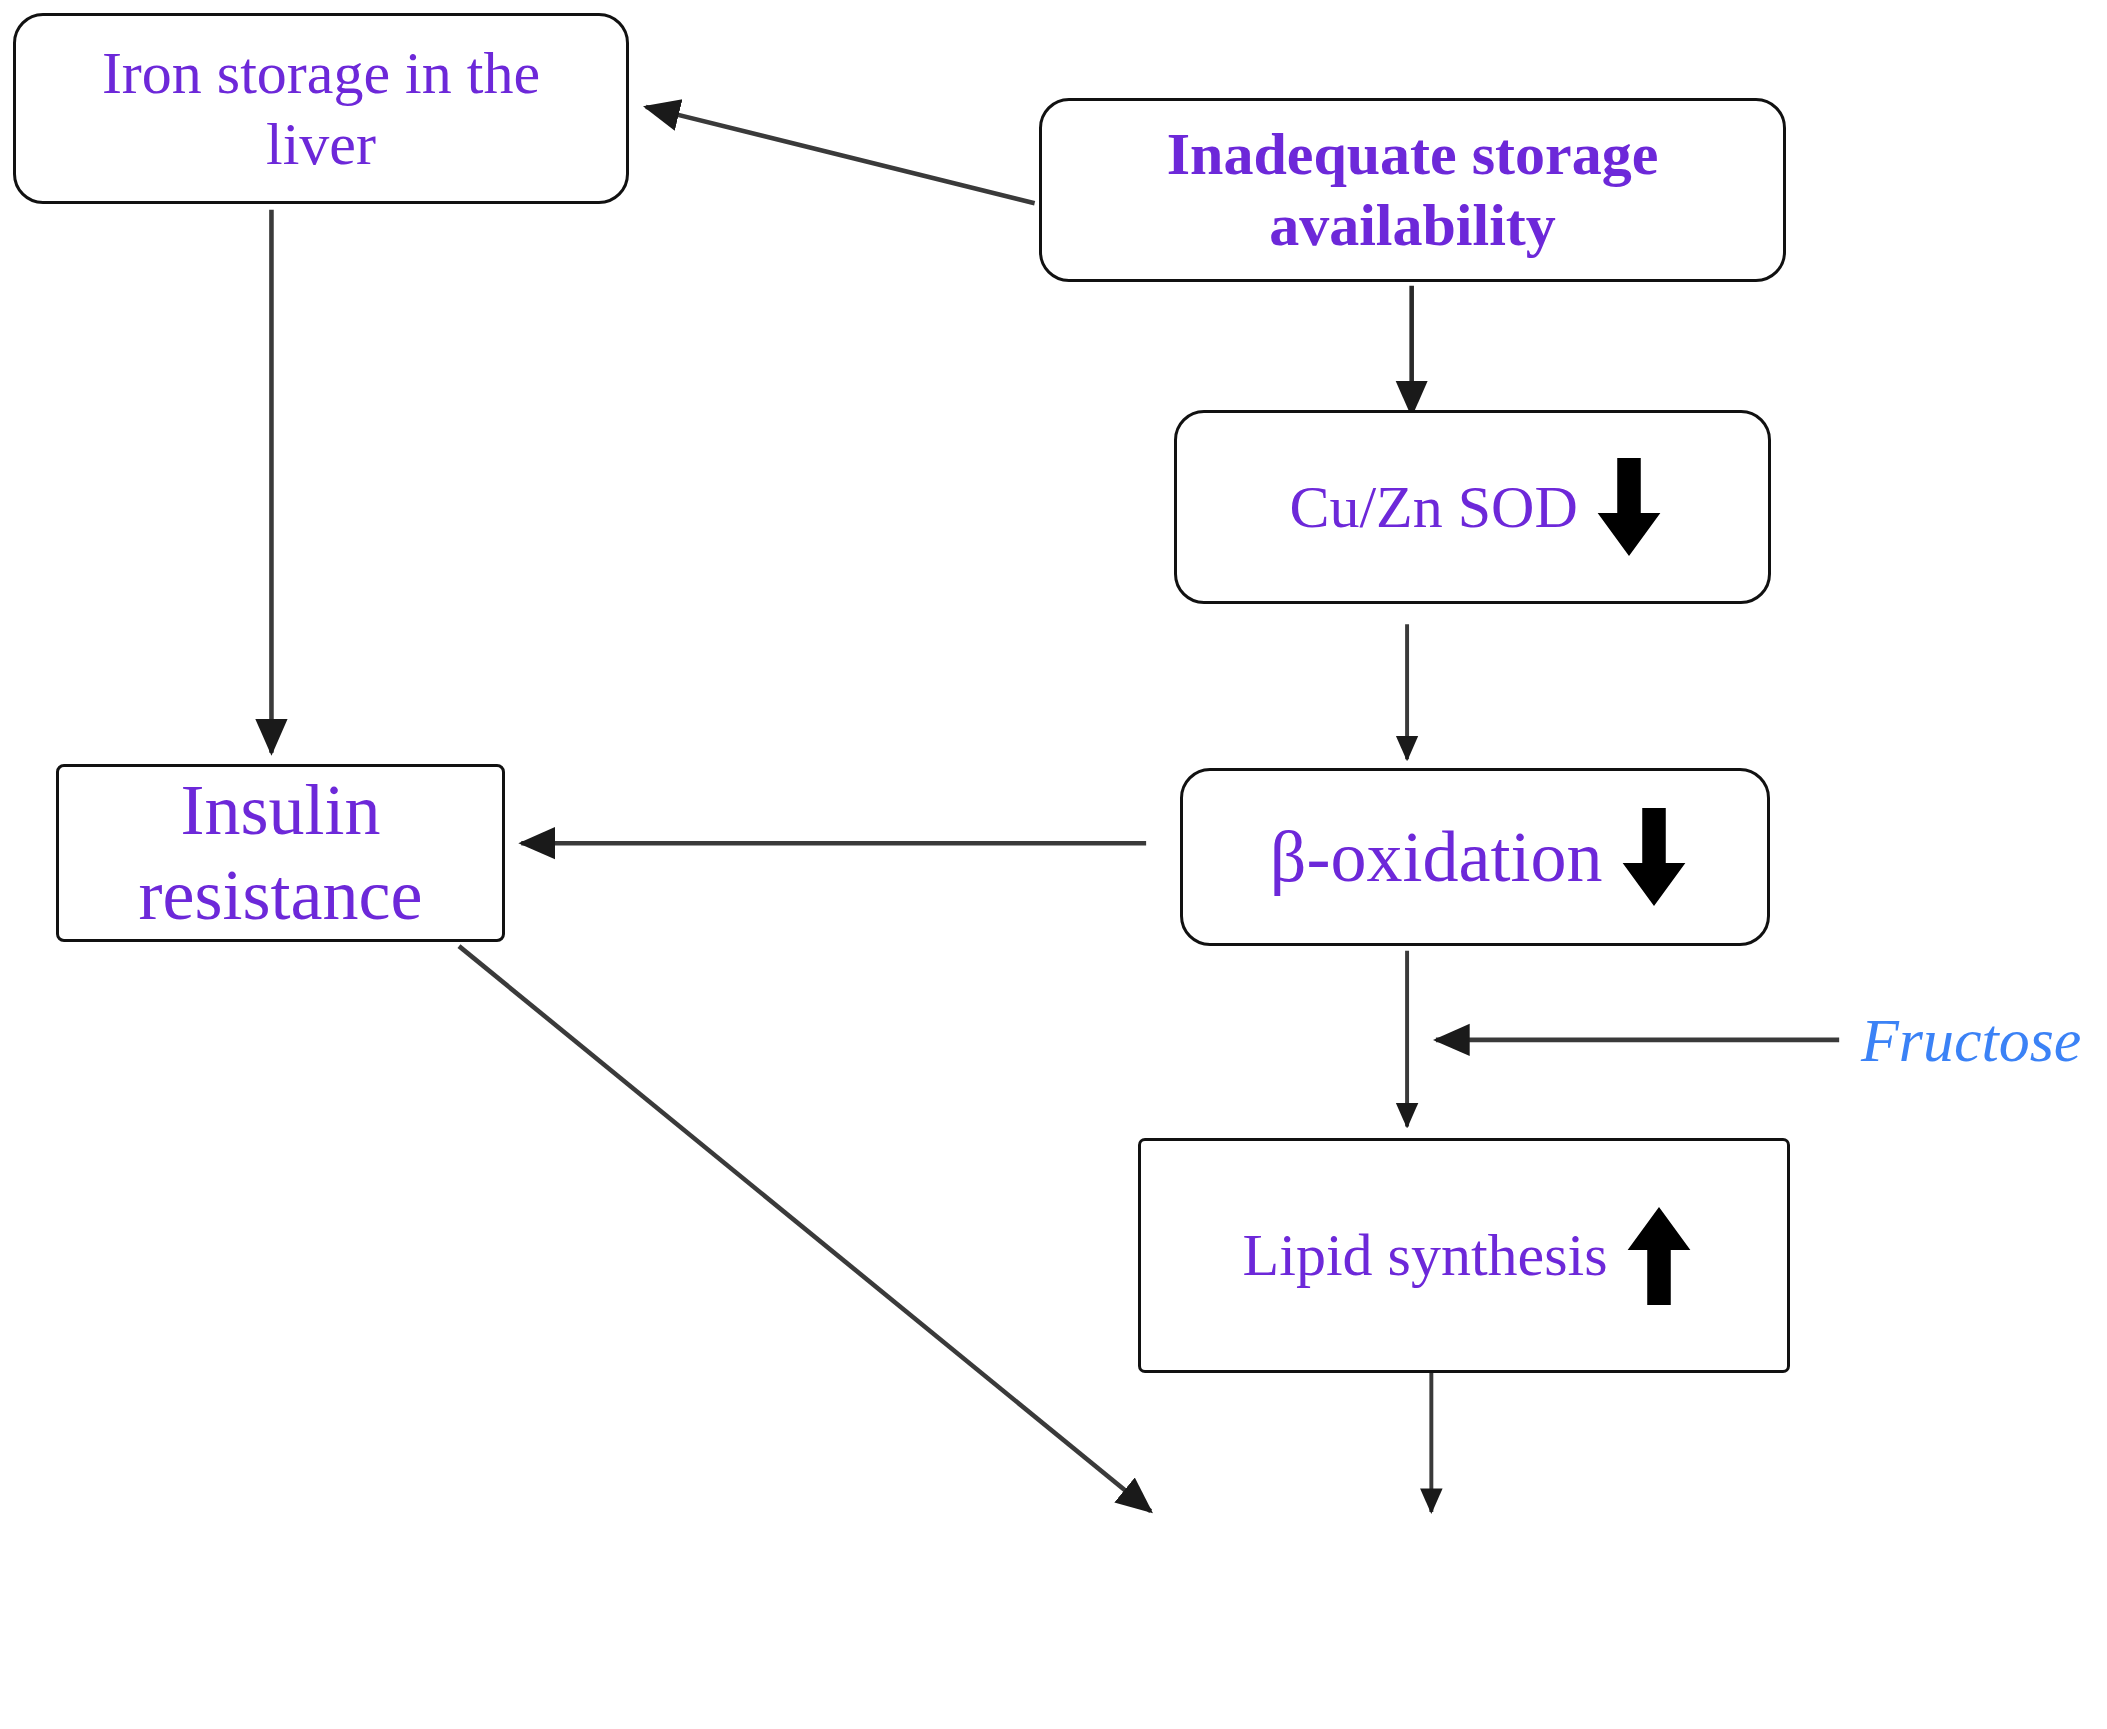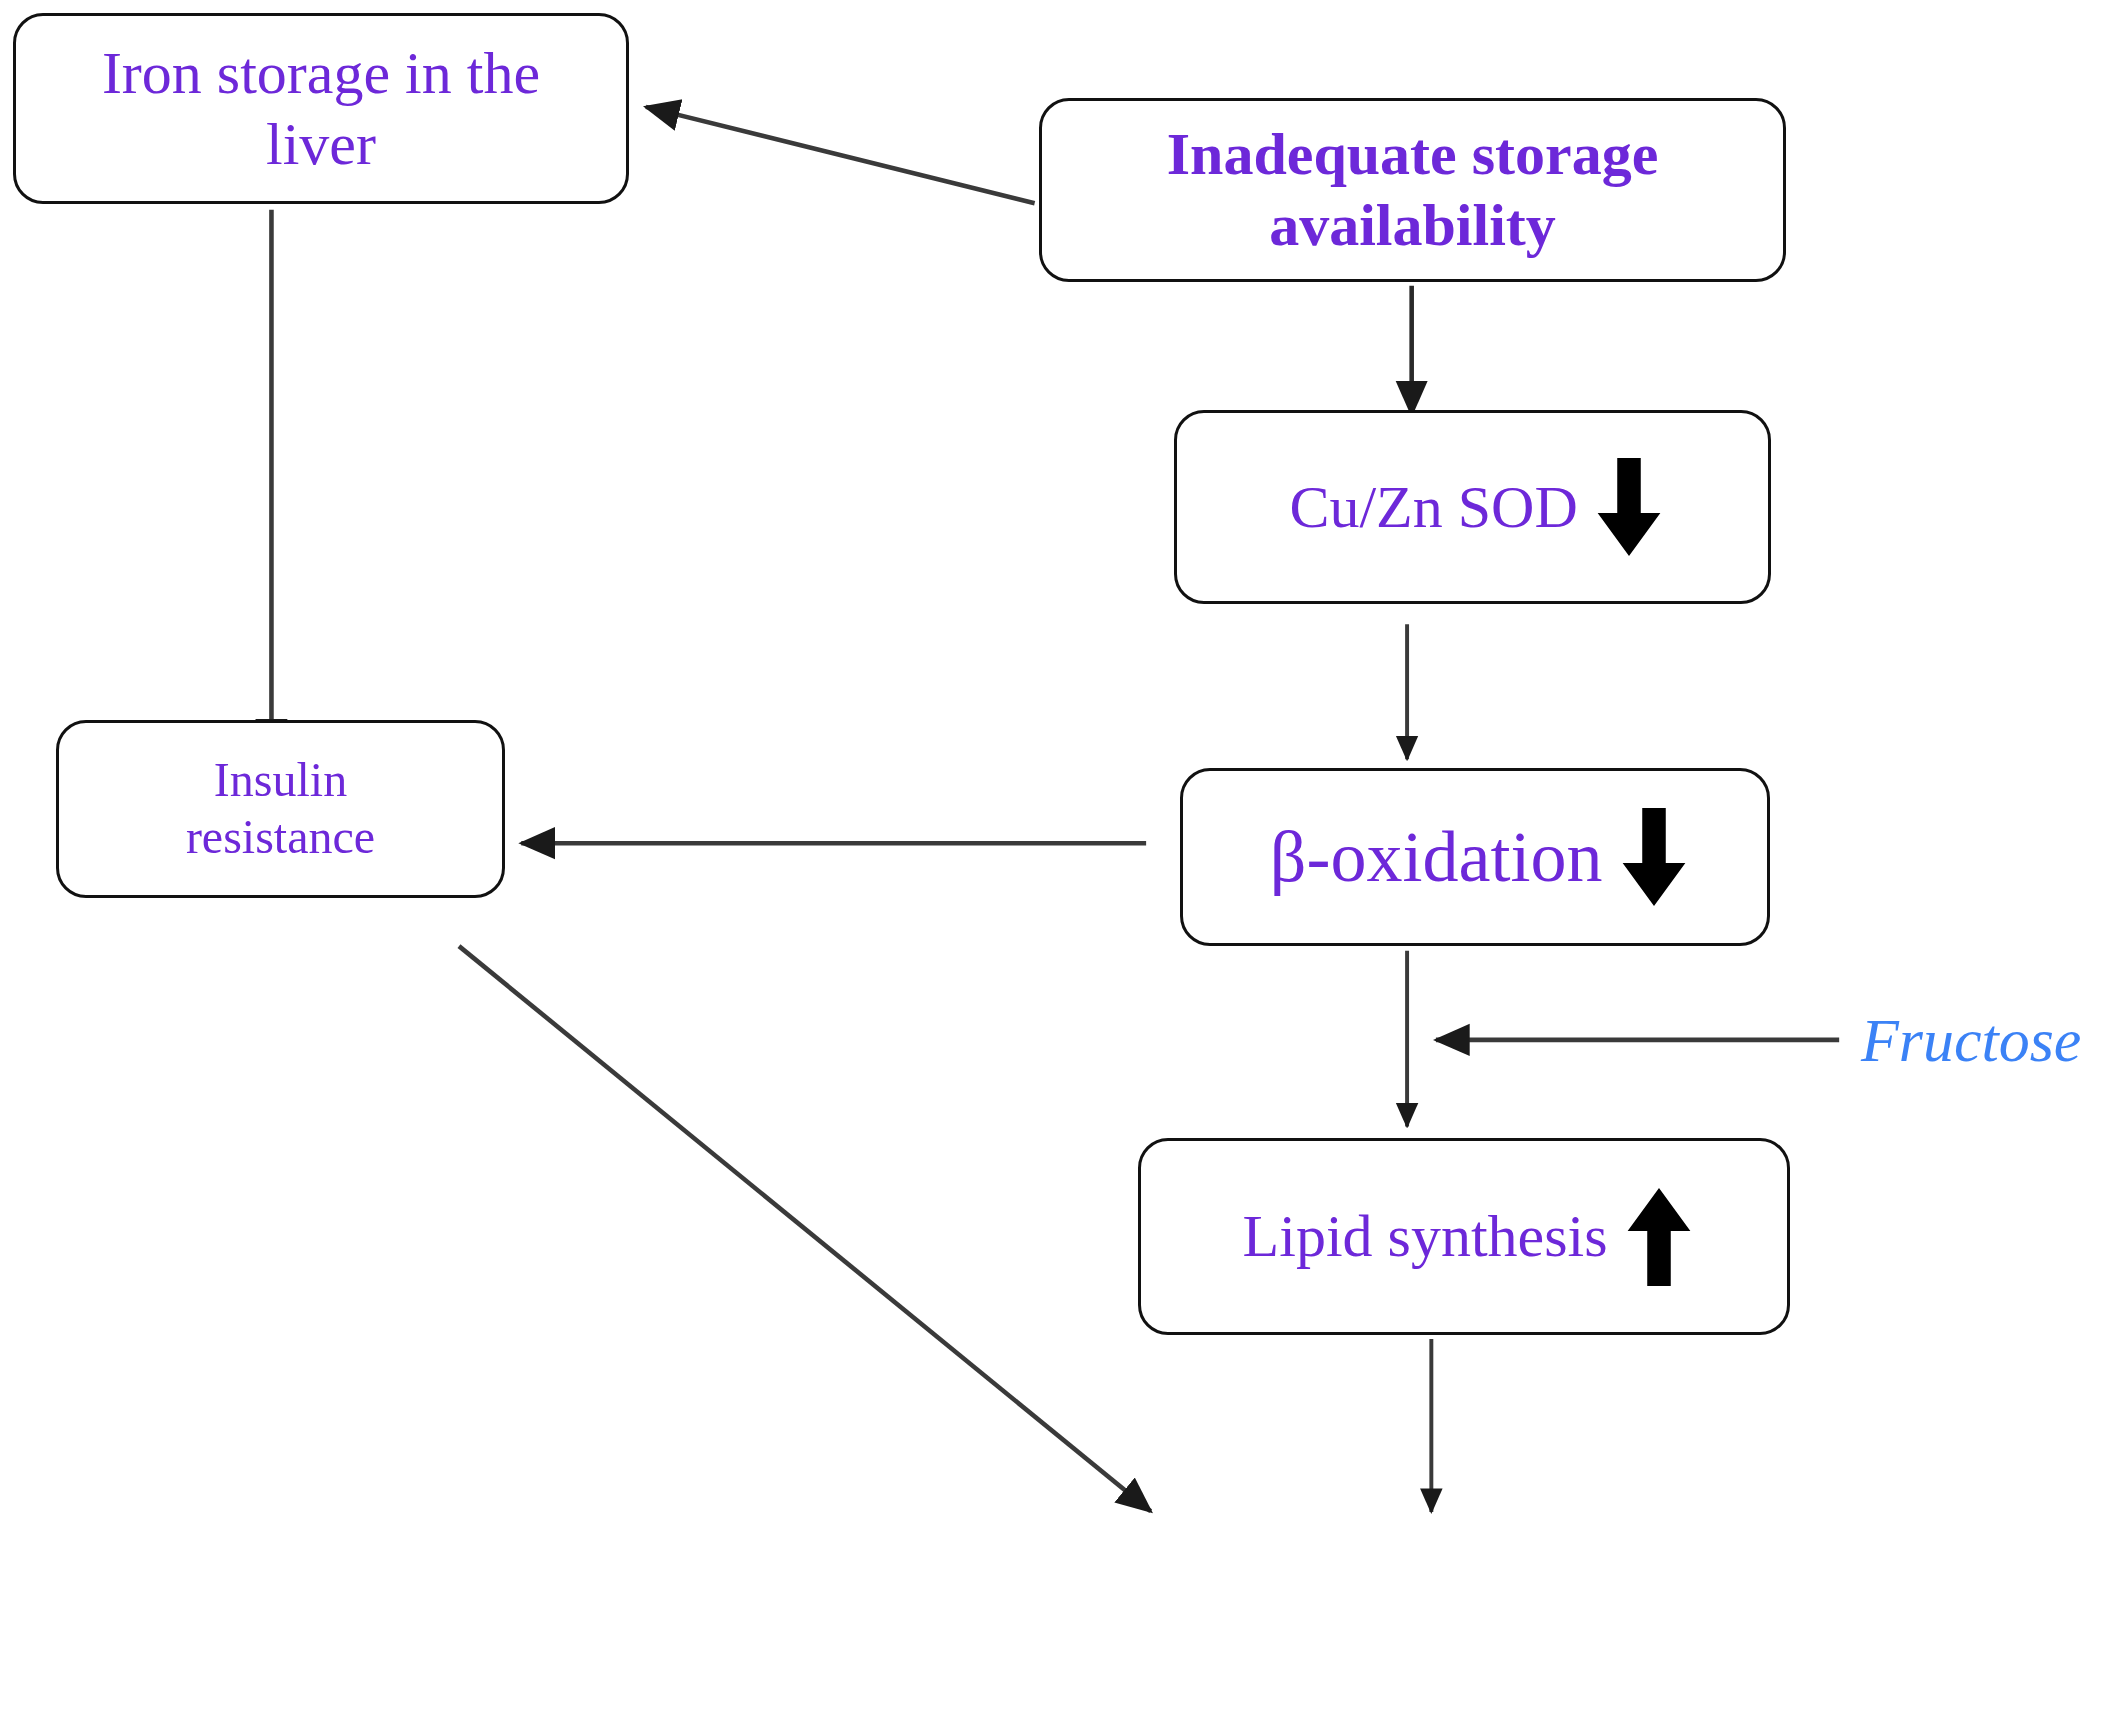--- a/index.html
+++ b/index.html
@@ -34,22 +34,22 @@
     padding: 0 6.6px;
     white-space: pre-line;
   }
   .node.bold .label { font-weight: bold; }
 
   
   #node-iron        { left: 13px;   top: 13px;   width: 616px;  height: 191px; font-size: 60px; }
   #node-copper      { left: 1039px; top: 98px;  width: 747px; height: 184px; font-size: 60px; }
   #node-sod         { left: 1174px; top: 410px;  width: 597px;  height: 194px; font-size: 60px; }
   #node-boxidation  { left: 1180px; top: 768px; width: 590px;  height: 178px; font-size: 72px; }
-  #node-insulin     { left: 56px;   top: 720px; width: 449px;  height: 178px; font-size: 48px; }
-  #node-lipid       { left: 1138px; top: 1138px; width: 652px;  height: 197px; font-size: 60px; }
+  #node-insulin     { left: 56px;   top: 764px; width: 449px;  height: 178px; font-size: 72px; border-radius: 8px; }
+  #node-lipid       { left: 1138px; top: 1138px; width: 652px;  height: 235px; font-size: 60px; border-radius: 7px; }
   #node-steatosis   { left: 944px; top: 1521px; width: 947px; height: 195px; font-size: 64px; }
 
   
   .node .row {
     display: flex;
     align-items: center;
     justify-content: center;
     gap: 11.8px;
   }
   .trend {

